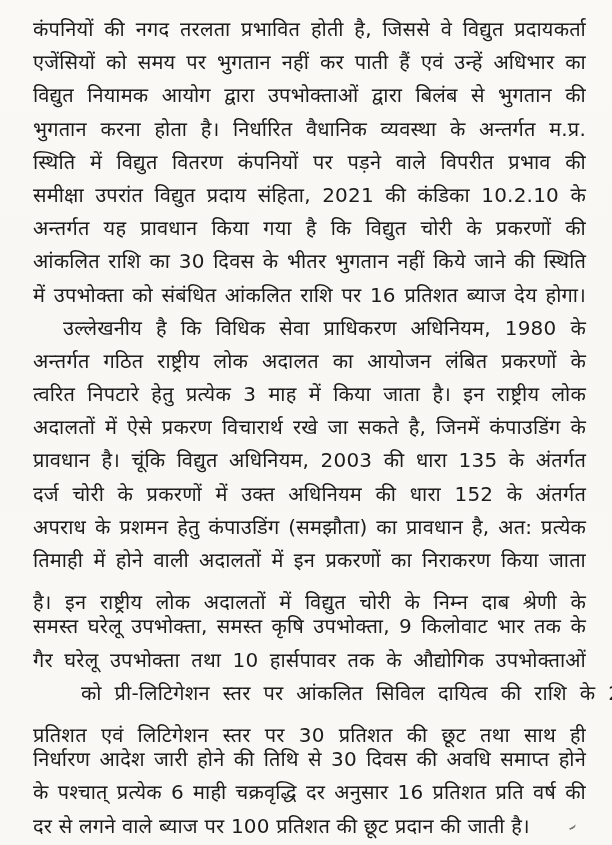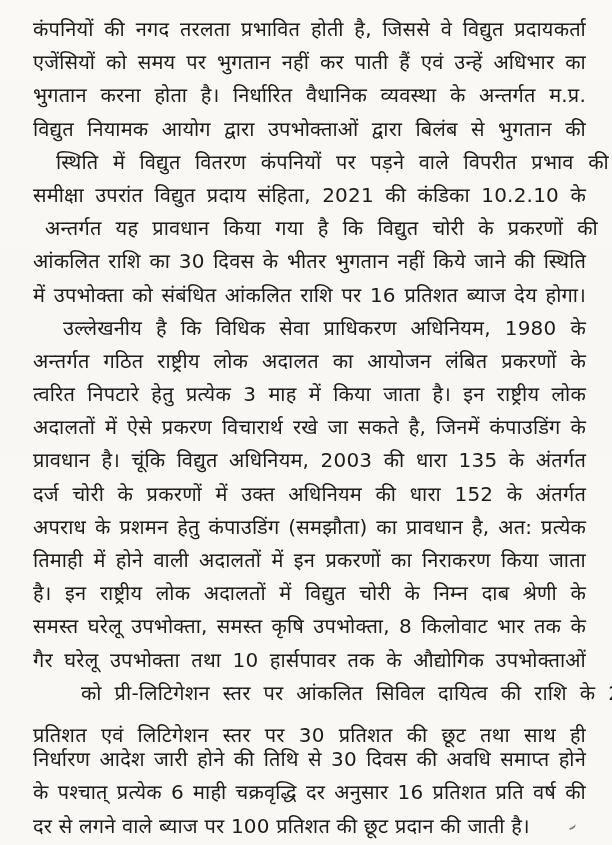--- a/index.html
+++ b/index.html
@@ -62,37 +62,37 @@
     opacity: 0.8;
   }
 </style>
 </head>
 <body>
 
 <div class="page">
   <div class="text-block">
       <div class="line"><span class="line-text" style="word-spacing: 4.1125px;">कंपनियों की नगद तरलता प्रभावित होती है, जिससे वे विद्युत प्रदायकर्ता</span></div>
       <div class="line"><span class="line-text" style="word-spacing: 4.32682px;">एजेंसियों को समय पर भुगतान नहीं कर पाती हैं एवं उन्हें अधिभार का</span></div>
+      <div class="line"><span class="line-text" style="word-spacing: 6.77778px;">विद्युत नियामक आयोग द्वारा उपभोक्ताओं द्वारा बिलंब से भुगतान की</span></div>
       <div class="line"><span class="line-text" style="word-spacing: 7.04514px;">भुगतान करना होता है। निर्धारित वैधानिक व्यवस्था के अन्तर्गत म.प्र.</span></div>
-      <div class="line"><span class="line-text" style="word-spacing: 6.77778px;">विद्युत नियामक आयोग द्वारा उपभोक्ताओं द्वारा बिलंब से भुगतान की</span></div>
-      <div class="line"><span class="line-text" style="word-spacing: 8.00625px; margin-left: 23px;">स्थिति में विद्युत वितरण कंपनियों पर पड़ने वाले विपरीत प्रभाव की</span></div>
+      <div class="line"><span class="line-text" style="word-spacing: 8.00625px;">स्थिति में विद्युत वितरण कंपनियों पर पड़ने वाले विपरीत प्रभाव की</span></div>
       <div class="line"><span class="line-text" style="word-spacing: 4.87326px;">समीक्षा उपरांत विद्युत प्रदाय संहिता, 2021 की कंडिका 10.2.10 के</span></div>
-      <div class="line"><span class="line-text" style="word-spacing: 7.52415px; margin-left: 12px;">अन्तर्गत यह प्रावधान किया गया है कि विद्युत चोरी के प्रकरणों की</span></div>
+      <div class="line"><span class="line-text" style="word-spacing: 7.52415px;">अन्तर्गत यह प्रावधान किया गया है कि विद्युत चोरी के प्रकरणों की</span></div>
       <div class="line"><span class="line-text" style="word-spacing: 2.01562px;">आंकलित राशि का 30 दिवस के भीतर भुगतान नहीं किये जाने की स्थिति</span></div>
       <div class="line"><span class="line-text" style="word-spacing: 2.0625px;">में उपभोक्ता को संबंधित आंकलित राशि पर 16 प्रतिशत ब्याज देय होगा।</span></div>
       <div class="line indent"><span class="line-text" style="word-spacing: 7.44727px;">उल्लेखनीय है कि विधिक सेवा प्राधिकरण अधिनियम, 1980 के</span></div>
       <div class="line"><span class="line-text" style="word-spacing: 7.31944px;">अन्तर्गत गठित राष्ट्रीय लोक अदालत का आयोजन लंबित प्रकरणों के</span></div>
       <div class="line"><span class="line-text" style="word-spacing: 5.6901px;">त्वरित निपटारे हेतु प्रत्येक 3 माह में किया जाता है। इन राष्ट्रीय लोक</span></div>
       <div class="line"><span class="line-text" style="word-spacing: 3.34091px;">अदालतों में ऐसे प्रकरण विचारार्थ रखे जा सकते है, जिनमें कंपाउडिंग के</span></div>
       <div class="line"><span class="line-text" style="word-spacing: 4.89062px;">प्रावधान है। चूंकि विद्युत अधिनियम, 2003 की धारा 135 के अंतर्गत</span></div>
       <div class="line"><span class="line-text" style="word-spacing: 6.95881px;">दर्ज चोरी के प्रकरणों में उक्त अधिनियम की धारा 152 के अंतर्गत</span></div>
       <div class="line"><span class="line-text" style="word-spacing: 2.32031px;">अपराध के प्रशमन हेतु कंपाउडिंग (समझौता) का प्रावधान है, अत: प्रत्येक</span></div>
       <div class="line"><span class="line-text" style="word-spacing: 3.71591px;">तिमाही में होने वाली अदालतों में इन प्रकरणों का निराकरण किया जाता</span></div>
-      <div class="line"><span class="line-text" style="word-spacing: 6.92318px;">है। इन राष्ट्रीय लोक अदालतों में विद्युत चोरी के निम्न दाब श्रेणी के</span></div>
-      <div class="line"><span class="line-text" style="word-spacing: 2.70781px;">समस्त घरेलू उपभोक्ता, समस्त कृषि उपभोक्ता, 8 किलोवाट भार तक के</span></div>
+      <div class="line"><span class="line-text" style="word-spacing: 6.92318px; margin-top: 9px;">है। इन राष्ट्रीय लोक अदालतों में विद्युत चोरी के निम्न दाब श्रेणी के</span></div>
+      <div class="line"><span class="line-text" style="word-spacing: 2.70781px;">समस्त घरेलू उपभोक्ता, समस्त कृषि उपभोक्ता, 9 किलोवाट भार तक के</span></div>
       <div class="line"><span class="line-text" style="word-spacing: 4.92014px;">गैर घरेलू उपभोक्ता तथा 10 हार्सपावर तक के औद्योगिक उपभोक्ताओं</span></div>
       <div class="line"><span class="line-text" style="word-spacing: 6.325px; margin-left: 48px;">को प्री-लिटिगेशन स्तर पर आंकलित सिविल दायित्व की राशि के 20</span></div>
       <div class="line"><span class="line-text" style="word-spacing: 7.56108px; margin-top: 9px;">प्रतिशत एवं लिटिगेशन स्तर पर 30 प्रतिशत की छूट तथा साथ ही</span></div>
       <div class="line"><span class="line-text" style="word-spacing: 2.74479px;">निर्धारण आदेश जारी होने की तिथि से 30 दिवस की अवधि समाप्त होने</span></div>
       <div class="line"><span class="line-text" style="word-spacing: 2.61719px;">के पश्चात् प्रत्येक 6 माही चक्रवृद्धि दर अनुसार 16 प्रतिशत प्रति वर्ष की</span></div>
       <div class="line"><span class="line-text">दर से लगने वाले ब्याज पर 100 प्रतिशत की छूट प्रदान की जाती है।</span></div>
     </div>
   <div class="ink-speck"></div>
 </div>
 

